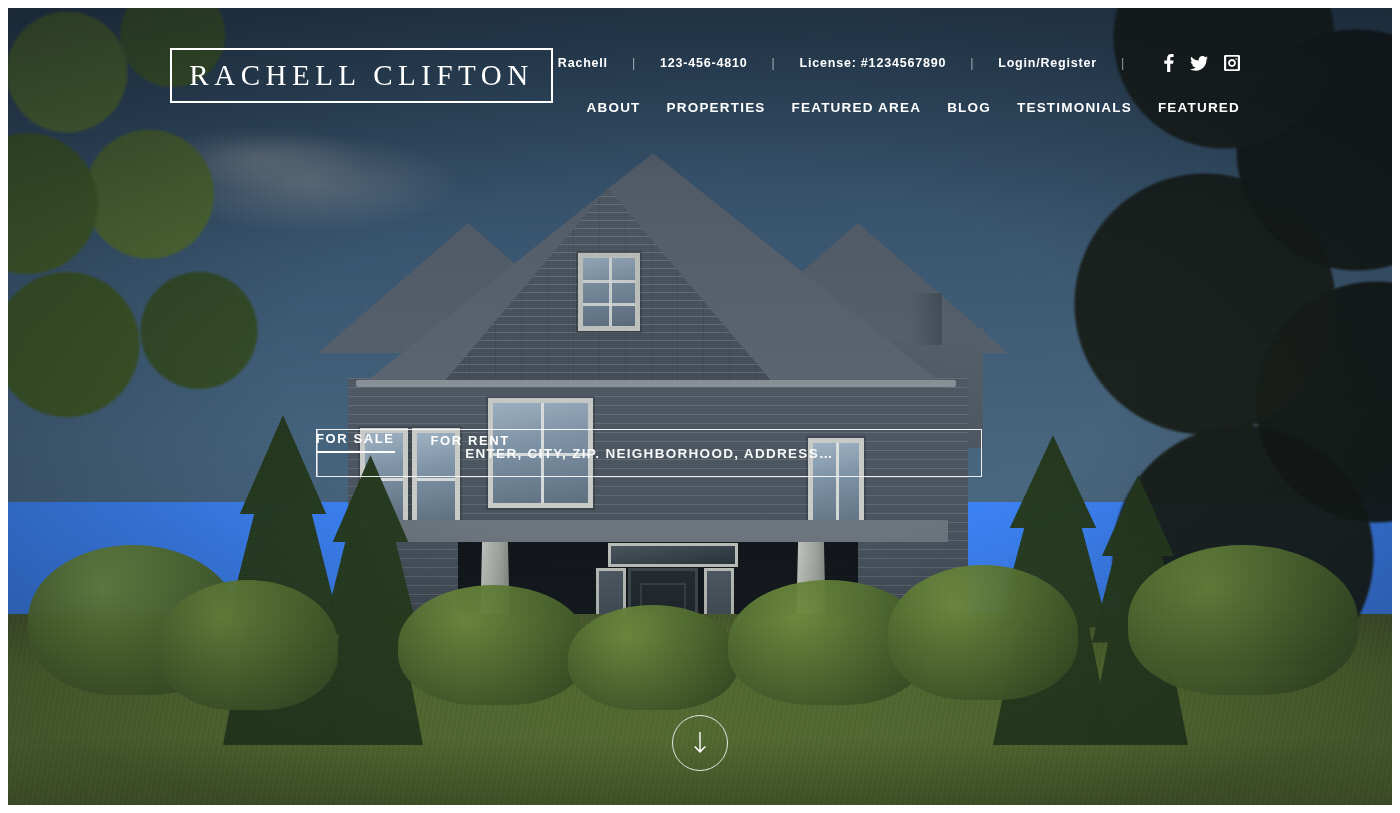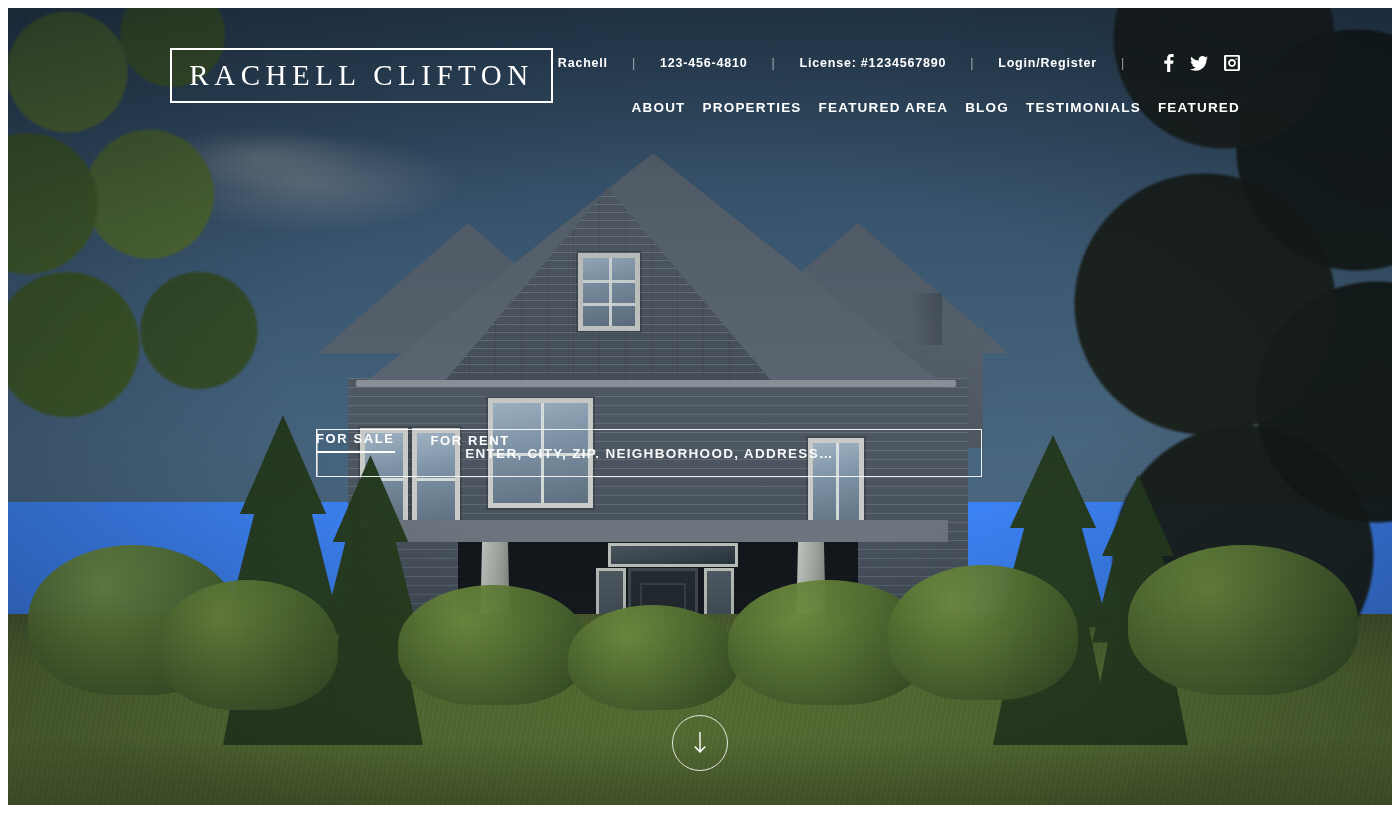--- a/index.html
+++ b/index.html
@@ -229,21 +229,21 @@
     color:#fff; font-size:12.5px; font-weight:bold; letter-spacing:.8px;
   }
   .topbar a, .topbar span.tb-item { color:#fff; text-decoration:none; white-space:nowrap; }
   .tb-sep { color:rgba(255,255,255,.55); padding:0 12px; font-weight:normal; }
 
   .social { display:flex; align-items:center; gap:16px; margin-left:14px; }
   .social svg { display:block; fill:#fff; }
 
   .mainnav {
     position:absolute; right:152px; top:92px;
-    display:flex; align-items:center; gap:17px;text-align:right;
+    display:flex; align-items:center; gap:26px;text-align:right;
   }
   .mainnav a {
     color:#fff; text-decoration:none;
     font-size:13.5px; font-weight:bold; letter-spacing:1.2px;
     white-space:nowrap;
   }
 
   
   .hero-content { position:absolute; left:0; top:0; width:100%; height:100%; z-index:20; }
 

